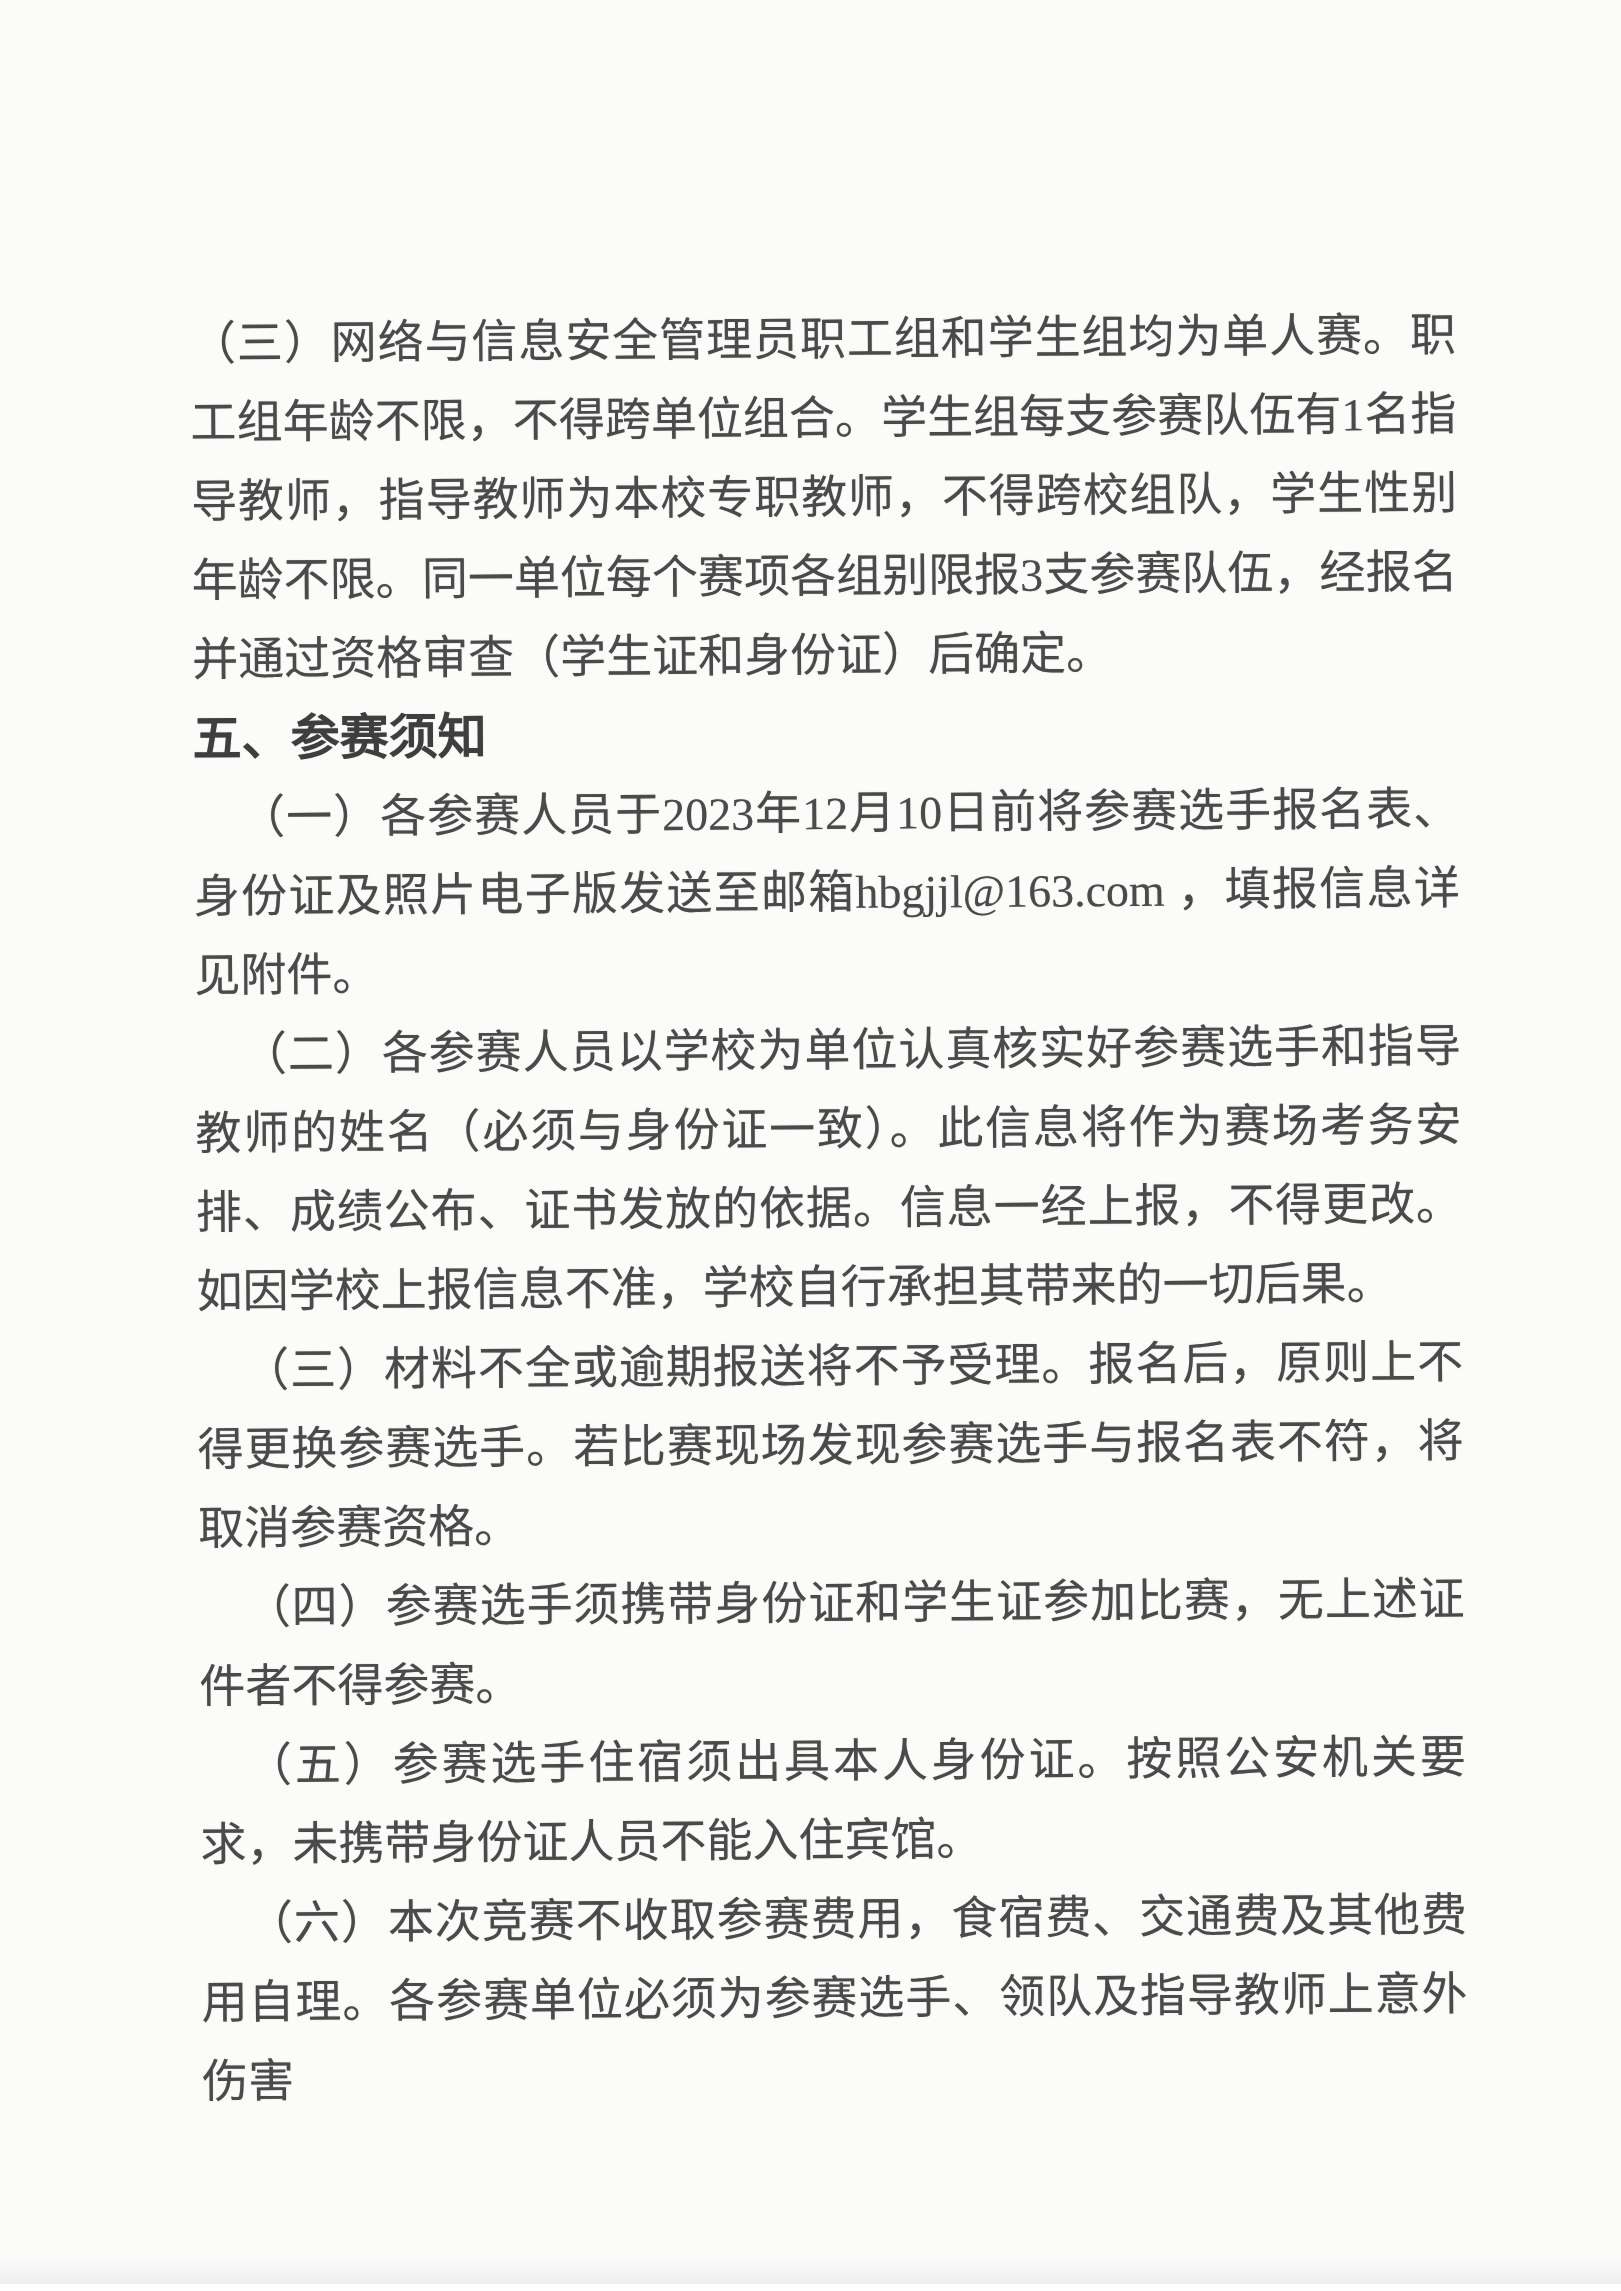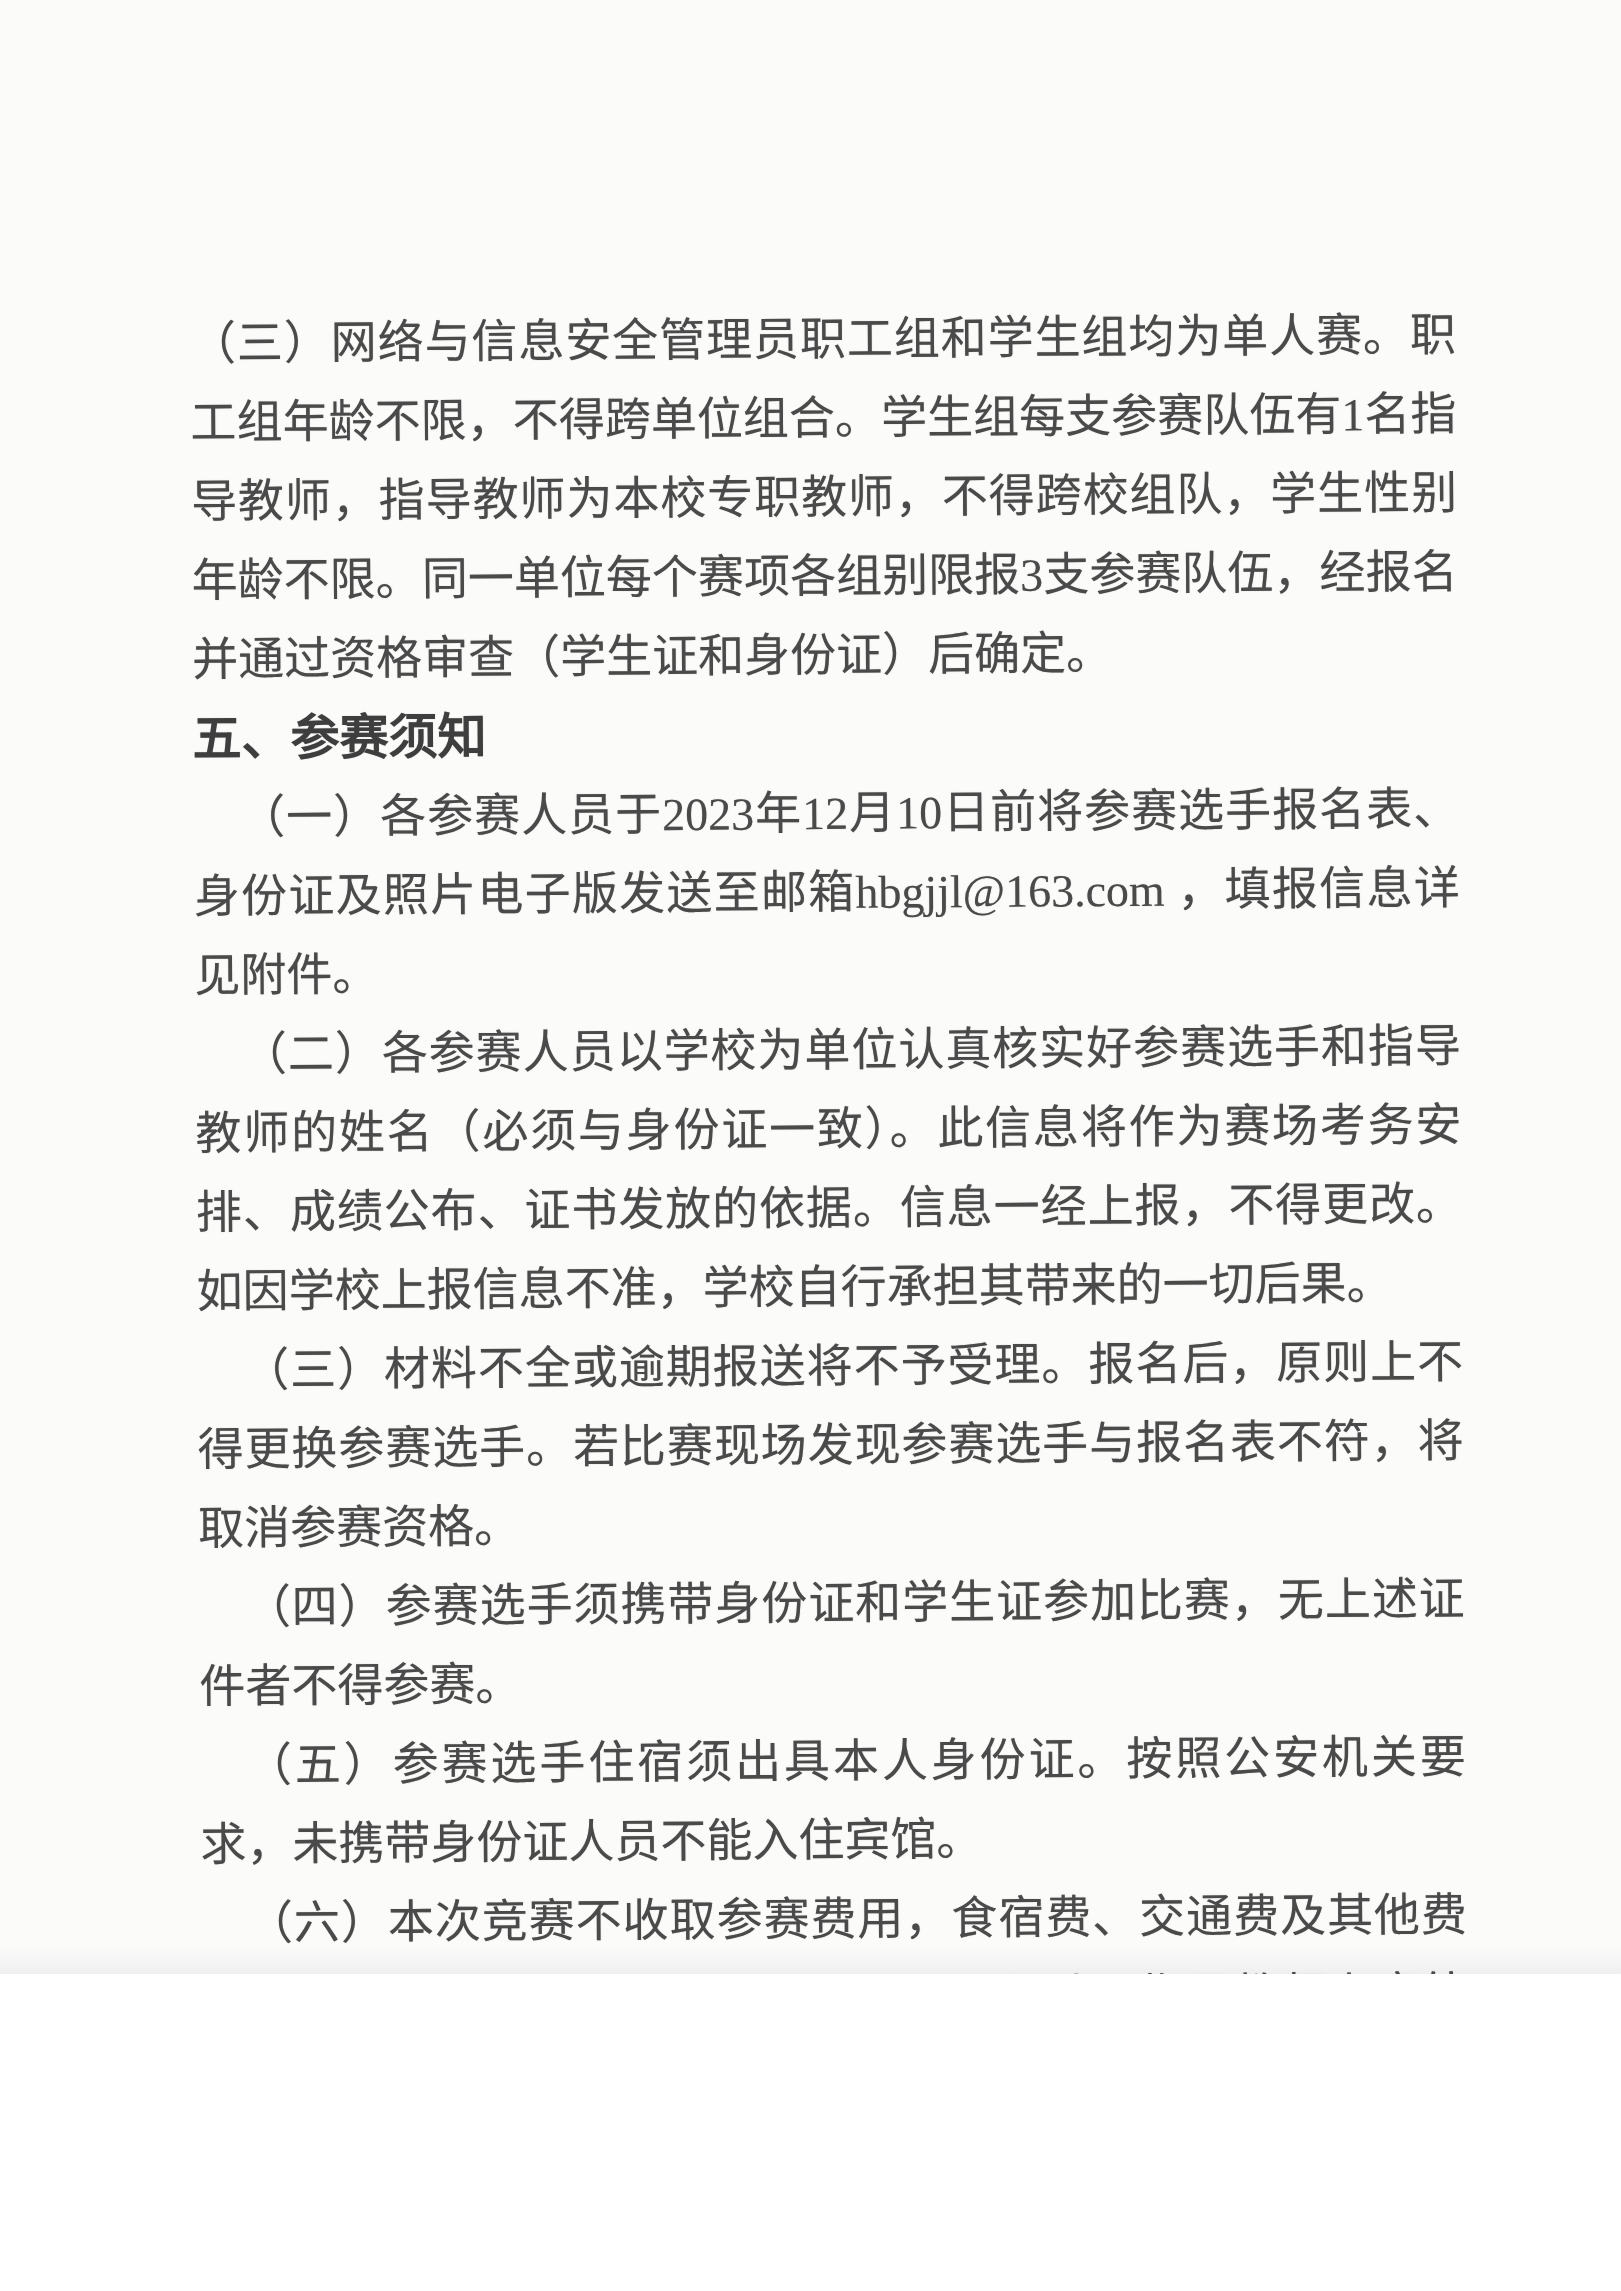--- a/index.html
+++ b/index.html
@@ -7,21 +7,21 @@
     padding: 0;
   }
   body {
     width: 1621px;
     height: 2292px;
     overflow: hidden;
   }
   .page {
     position: relative;
     width: 1621px;
-    height: 1974px;
+    height: 2284px;
     background: var(--paper, #fbfbfa);
     overflow: hidden;
     font-family: "Liberation Serif", "DejaVu Serif", serif;
   }
   
   .page::after {
     content: "";
     position: absolute;
     left: 0; right: 0; bottom: 0;
     height: 27.4px;

